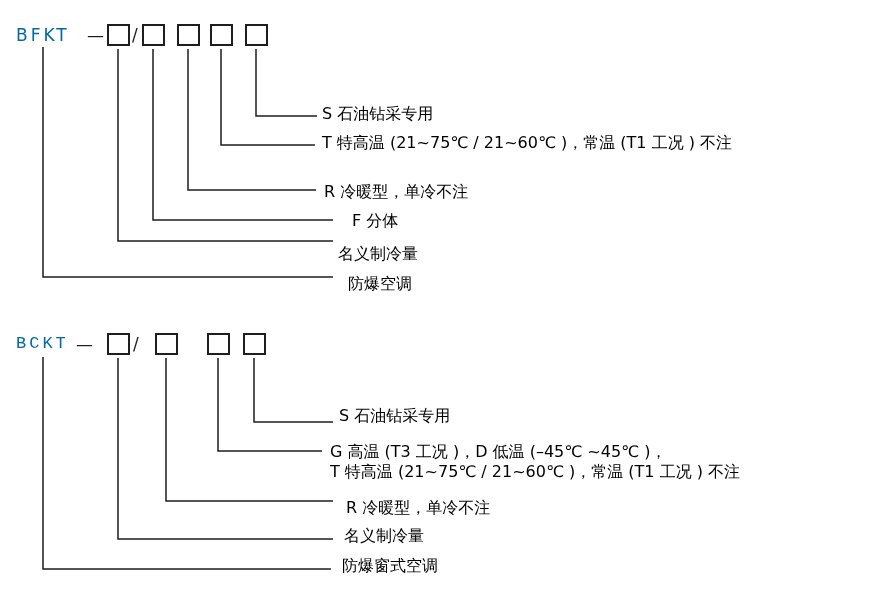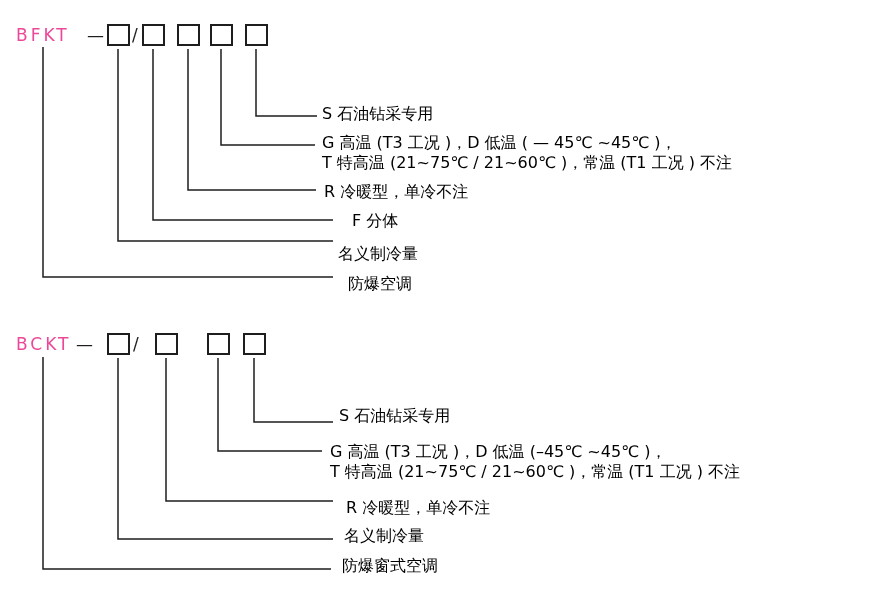--- a/index.html
+++ b/index.html
@@ -21,21 +21,21 @@
   .lines-svg polyline {
     fill: none;
     stroke: #1e1e1e;
     stroke-width: 1.5;
   }
   .code {
     position: absolute;
     font-size: 17px;
     line-height: 22px;
     letter-spacing: 3px;
-    color: #ec4899;
+    color: #0369a1;
     white-space: nowrap;
   }
   .dash, .slash {
     position: absolute;
     font-size: 17px;
     line-height: 22px;
     color: #1e1e1e;
     white-space: nowrap;
   }
   .fbox {
@@ -78,29 +78,28 @@
   <div class="dash" style="left:87px; top:24px;">—</div>
   <span class="fbox" style="left:107px; top:24px;"></span>
   <div class="slash" style="left:132px; top:24px;">/</div>
   <span class="fbox" style="left:142px; top:24px;"></span>
   <span class="fbox" style="left:177px; top:24px;"></span>
   <span class="fbox" style="left:210px; top:24px;"></span>
   <span class="fbox" style="left:245px; top:24px;"></span>
 
   <div class="lbl" style="left:322px; top:104px;">S 石油钻采专用</div>
   <div class="lbl" style="left:322px; top:133px;">
-    <div>G 高温 (T3 工况 )，D 低温 ( — 45℃ ~45℃ )，</div>
     <div>T 特高温 (21~75℃ / 21~60℃ )，常温 (T1 工况 ) 不注</div>
   </div>
   <div class="lbl" style="left:324px; top:182px;">R 冷暖型，单冷不注</div>
   <div class="lbl" style="left:352px; top:211px;">F 分体</div>
   <div class="lbl" style="left:338px; top:244px;">名义制冷量</div>
   <div class="lbl" style="left:348px; top:274px;">防爆空调</div>
 
-  <div class="code" style="left:16px; top:333px;">BCKT</div>
+  <div class="code" style="left:16px; top:333px;font-family:Liberation Mono, monospace;">BCKT</div>
   <div class="dash" style="left:76px; top:333px;">—</div>
   <span class="fbox" style="left:107px; top:333px;"></span>
   <div class="slash" style="left:133px; top:333px;">/</div>
   <span class="fbox" style="left:155px; top:333px;"></span>
   <span class="fbox" style="left:207px; top:333px;"></span>
   <span class="fbox" style="left:243px; top:333px;"></span>
 
   <div class="lbl" style="left:339px; top:406px;">S 石油钻采专用</div>
   <div class="lbl" style="left:330px; top:442px;">
     <div>G 高温 (T3 工况 )，D 低温 (–45℃ ~45℃ )，</div>

